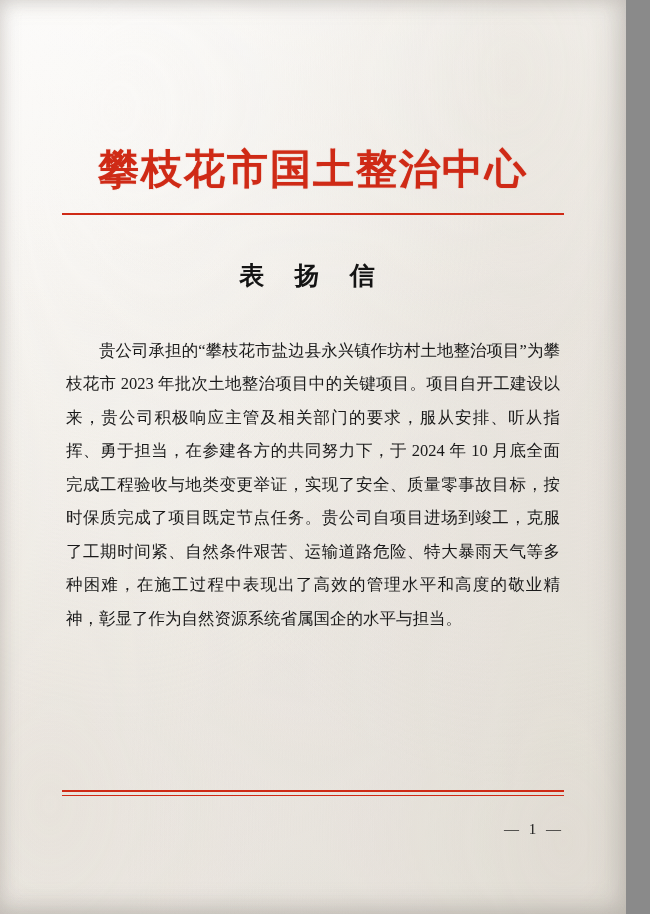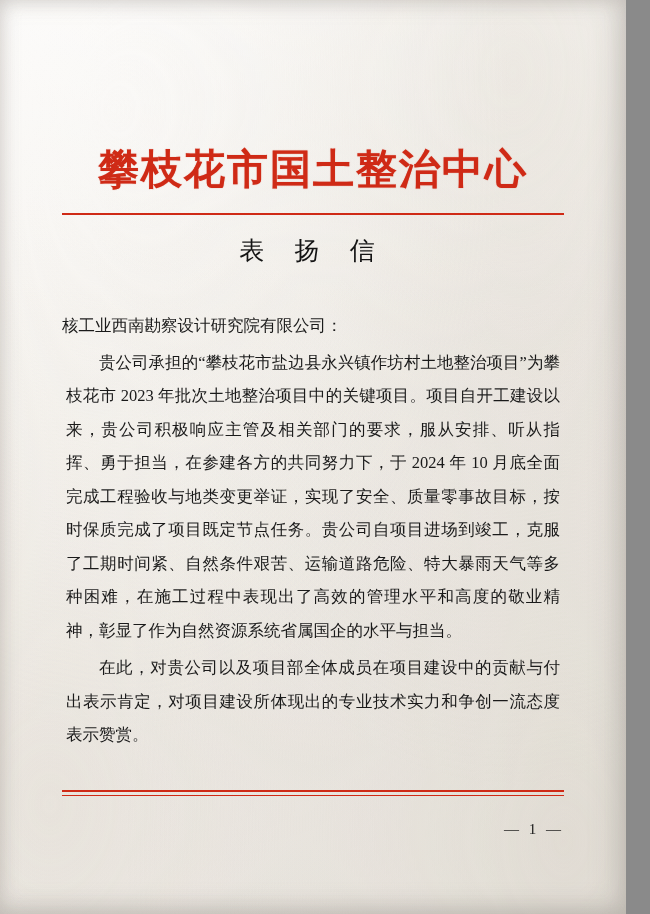--- a/index.html
+++ b/index.html
@@ -64,25 +64,25 @@
   }
   .head-rule {
     margin: 16px 0 0 0;
     height: 2px;
     background: #cf2a16;
   }
 
   .doc-title {
     text-align: center;
     font-family: "Liberation Serif", serif;
-    font-weight: normal;
+    font-weight: bold;
     font-size: 25px;
     letter-spacing: 12px;
     color: #141414;
-    margin-top: 19px;
+    margin-top: 44px;
   }
 
   .body-block {
     margin-top: 42px;
     font-size: 16.5px;
     line-height: 2.03;
     color: #1a1a1a;
     text-align: justify;
     text-justify: inter-ideograph;
   }
@@ -133,25 +133,23 @@
 
   <div class="content">
 
     <div class="letterhead">攀枝花市国土整治中心</div>
 
     <div class="head-rule"></div>
 
     <div class="doc-title">表 扬 信</div>
 
     <div class="body-block">
-      <div class="salutation">核工业西南勘察设计研究院有限公司：</div>
 
       <p class="para">贵公司承担的“攀枝花市盐边县永兴镇作坊村土地整治项目”为攀枝花市 2023 年批次土地整治项目中的关键项目。项目自开工建设以来，贵公司积极响应主管及相关部门的要求，服从安排、听从指挥、勇于担当，在参建各方的共同努力下，于 2024 年 10 月底全面完成工程验收与地类变更举证，实现了安全、质量零事故目标，按时保质完成了项目既定节点任务。贵公司自项目进场到竣工，克服了工期时间紧、自然条件艰苦、运输道路危险、特大暴雨天气等多种困难，在施工过程中表现出了高效的管理水平和高度的敬业精神，彰显了作为自然资源系统省属国企的水平与担当。</p>
 
-      <p class="para">在此，对贵公司以及项目部全体成员在项目建设中的贡献与付出表示肯定，对项目建设所体现出的专业技术实力和争创一流态度表示赞赏。</p>
     </div>
   </div>
 
   <div class="footer-rules">
     <div class="r1"></div>
     <div class="r2"></div>
   </div>
 
   <div class="page-number">— 1 —</div>
 

